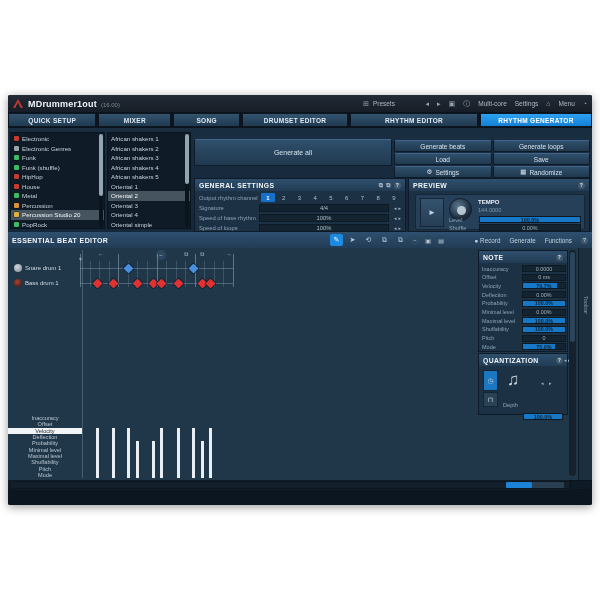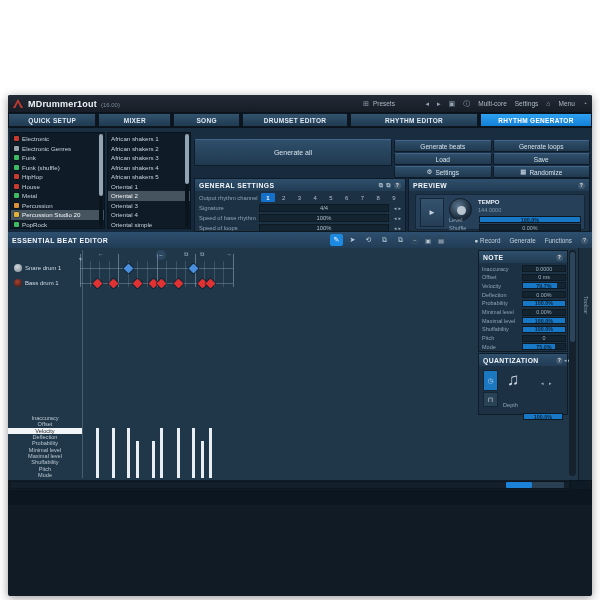--- a/index.html
+++ b/index.html
@@ -1,18 +1,18 @@
 <!DOCTYPE html>
 <html><head>
 <meta charset="utf-8">
 <style>
   html,body{margin:0;padding:0;background:#fff;}
   *{box-sizing:border-box;font-family:"Liberation Sans",sans-serif;}
   .canvas{position:relative;width:600px;height:600px;background:#fff;overflow:hidden;}
-  .window{position:absolute;left:8px;top:95px;width:584px;height:501px;background:#101b26;
+  .window{position:absolute;left:8px;top:95px;width:584px;height:410px;background:#101b26;
           border-radius:2px;box-shadow:0 2px 10px rgba(0,0,0,.4);overflow:hidden;}
   .abs{position:absolute;}
 
   
   .titlebar{left:0;top:0;width:584px;height:17px;background:linear-gradient(#232b36,#161d27);
             display:flex;align-items:center;padding:0 5px;color:#cfd8e2;}
   .logo{width:10px;height:9px;background:#c23b32;clip-path:polygon(50% 0,100% 100%,78% 100%,50% 40%,22% 100%,0 100%);margin-right:5px;}
   .app-name{font-size:9px;font-weight:bold;color:#eef3f8;letter-spacing:.2px;}
   .app-ver{font-size:6px;color:#7d8a99;margin-left:4px;margin-top:2px;}
   .tb-center{position:absolute;left:355px;display:flex;align-items:center;gap:4px;font-size:6.5px;color:#aeb9c6;}

